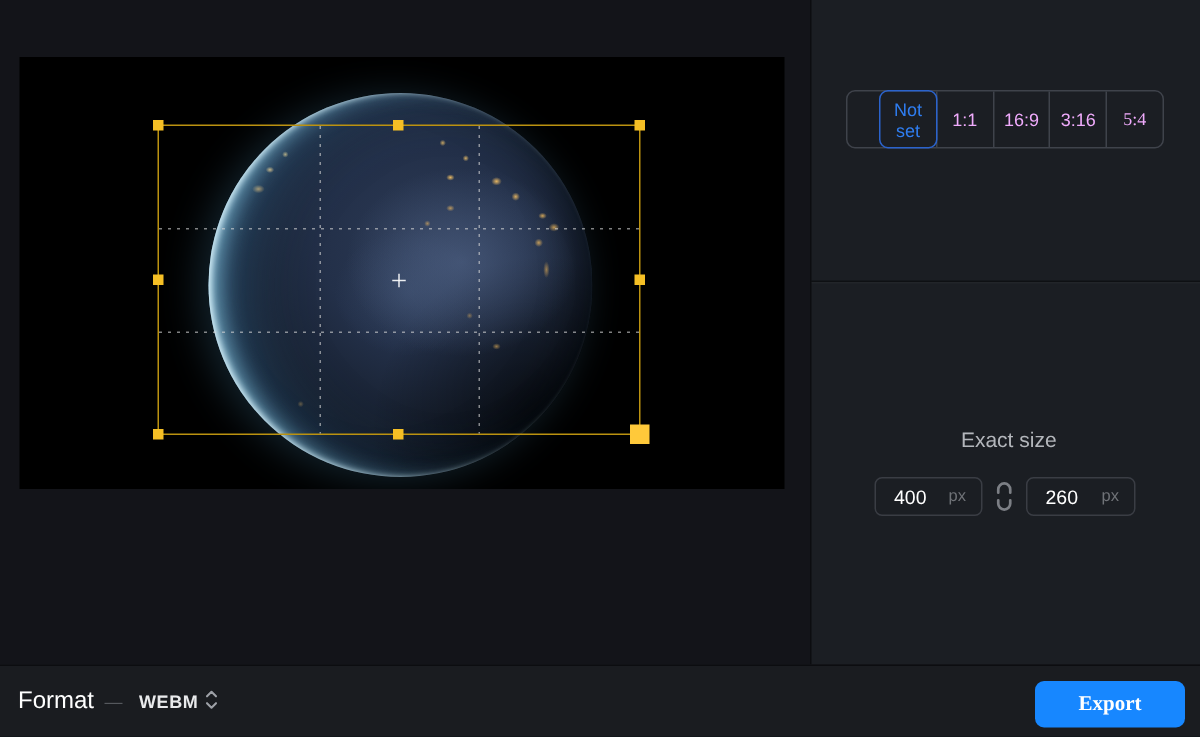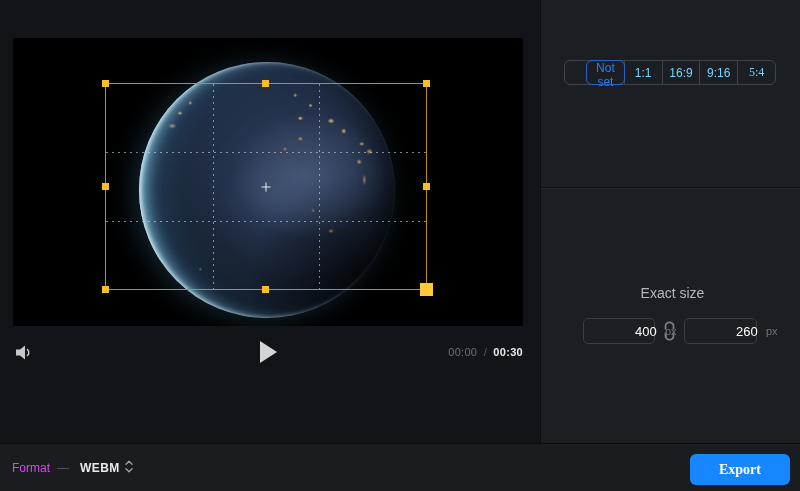--- a/index.html
+++ b/index.html
@@ -73,43 +73,43 @@
   .play-btn { position:absolute; left:calc(50% - 11px); top:4px; width:22px; height:26px; background:none; border:none; cursor:pointer; }
   .time { position:absolute; right:0; top:10px; font-size:11px; letter-spacing:.3px; color:#6f7277; }
   .time .cur { color:#6f7277; }
   .time .sep { color:#595c61; margin:0 3px; }
   .time .dur { color:#e9eaec; font-weight:bold; }
 
   
   .panel { position:absolute; left:540px; top:0; width:260px; height:443px; background:#1b1e23; border-left:1px solid #0c0d10; }
   .panel-divider { position:absolute; left:0; right:0; top:187px; height:1px; background:rgba(0,0,0,.45); box-shadow:0 1px 0 rgba(255,255,255,.03); }
 
-  .ratio-group { position:absolute; left:23px; top:60px; width:212px; height:25px; display:flex;
+  .ratio-group { position:absolute; left:23px; top:60px; width:212px; height:39px; display:flex;
     border:1px solid #3f434b; border-radius:6px;padding-left:22px; }
   .ratio-btn { flex:1 1 0; background:none; border:none; border-right:1px solid #3f434b;
-    color:#7dd3fc; font-size:12px; font-family:inherit; cursor:pointer; padding:0; }
+    color:#f0abfc; font-size:12px; font-family:inherit; cursor:pointer; padding:0; }
   .ratio-btn:last-child { border-right:none;font-family:Liberation Serif, serif; }
   .ratio-btn.selected { position:relative; color:#2f7df0; }
   .ratio-btn.selected::after { content:""; position:absolute; inset:-1px; border:1px solid #2b63cc; border-radius:6px; }
 
   .exact-title { position:absolute; left:2px; width:100%; top:285px; text-align:center; color:#b3b6bb; font-size:14px; }
   .size-row { position:absolute; left:0; top:318px; width:100%; height:26px; }
   .size-field { position:absolute; height:26px; border:1px solid #3a3d44; border-radius:5px; background:transparent;
-    display:flex; align-items:center;padding-left:39px; }
+    display:flex; align-items:center; }
   .size-field.w { left:42px; width:72px; }
   .size-field.h { left:143px; width:73px;align-items:center; }
   .size-input { width:42px; background:transparent; border:none; outline:none; color:#fff; font-size:13px;
     font-family:inherit; padding-left:12px; }
   .unit { margin-left:auto; padding-right:10px; color:#6f7277; font-size:11px; }
   .link-btn { position:absolute; left:122px; top:2px; width:13px; height:22px; background:none; border:none; cursor:pointer; padding:0; }
 
   
   .footer { position:absolute; left:0; top:443px; width:800px; height:48px; background:#1a1c20; border-top:1px solid #0c0d10; }
   .format-wrap { position:absolute; left:12px; top:0; height:48px; display:flex; align-items:center; gap:7px; }
-  .format-label { color:#d946ef; font-size:12px; }
+  .format-label { color:#ffffff; font-size:16px; }
   .format-dash { color:#55585d; font-size:12px; }
   .format-select { display:flex; align-items:center; gap:5px; background:none; border:none; cursor:pointer; padding:2px 4px; }
   .format-value { color:#e9eaec; font-size:12px; font-weight:bold; letter-spacing:.4px; font-family:inherit; }
   .export-btn { position:absolute; right:10px; top:10px; width:100px; height:31px; background:#1787ff; border:none;
     border-radius:6px; color:#fff; font-size:14px; font-weight:bold; font-family:Liberation Serif, serif; cursor:pointer; }
 </style>
 </head>
 <body>
 
 <div class="app">
@@ -127,49 +127,27 @@
       <div class="handle h-tm"></div>
       <div class="handle h-tr"></div>
       <div class="handle h-ml"></div>
       <div class="handle h-mr"></div>
       <div class="handle h-bl"></div>
       <div class="handle h-bm"></div>
       <div class="handle h-br"></div>
     </div>
   </div>
 
-  <div class="controls">
-    <button class="vol-btn">
-      <span>
-        <svg width="19" height="17" viewBox="0 0 19 17">
-          <polygon points="1,5.5 5,5.5 10,1.5 10,15.5 5,11.5 1,11.5" fill="#c6c8cc"></polygon>
-          <path d="M12.5 5.5 a4.3 4.3 0 0 1 0 6" fill="none" stroke="#c6c8cc" stroke-width="1.6" stroke-linecap="round"></path>
-        </svg>
-      </span>
-    </button>
-    <button class="play-btn">
-      <span>
-        <svg width="19" height="24" viewBox="0 0 19 24">
-          <polygon points="1,1 18,12 1,23" fill="#d2d4d7"></polygon>
-        </svg>
-      </span>
-    </button>
-    <div class="time">
-      <span class="cur">00:00</span>
-      <span class="sep">/</span>
-      <span class="dur">00:30</span>
-    </div>
-  </div>
 
   <div class="panel">
     <div class="ratio-group">
       <button class="ratio-btn selected">Not set</button>
       <button class="ratio-btn">1:1</button>
       <button class="ratio-btn">16:9</button>
-      <button class="ratio-btn">9:16</button>
+      <button class="ratio-btn">3:16</button>
       <button class="ratio-btn">5:4</button>
     </div>
 
     <div class="panel-divider"></div>
 
     <div class="exact-title">Exact size</div>
 
     <div class="size-row">
       <div class="size-field w">
         <input class="size-input" type="text" value="400" style="">

